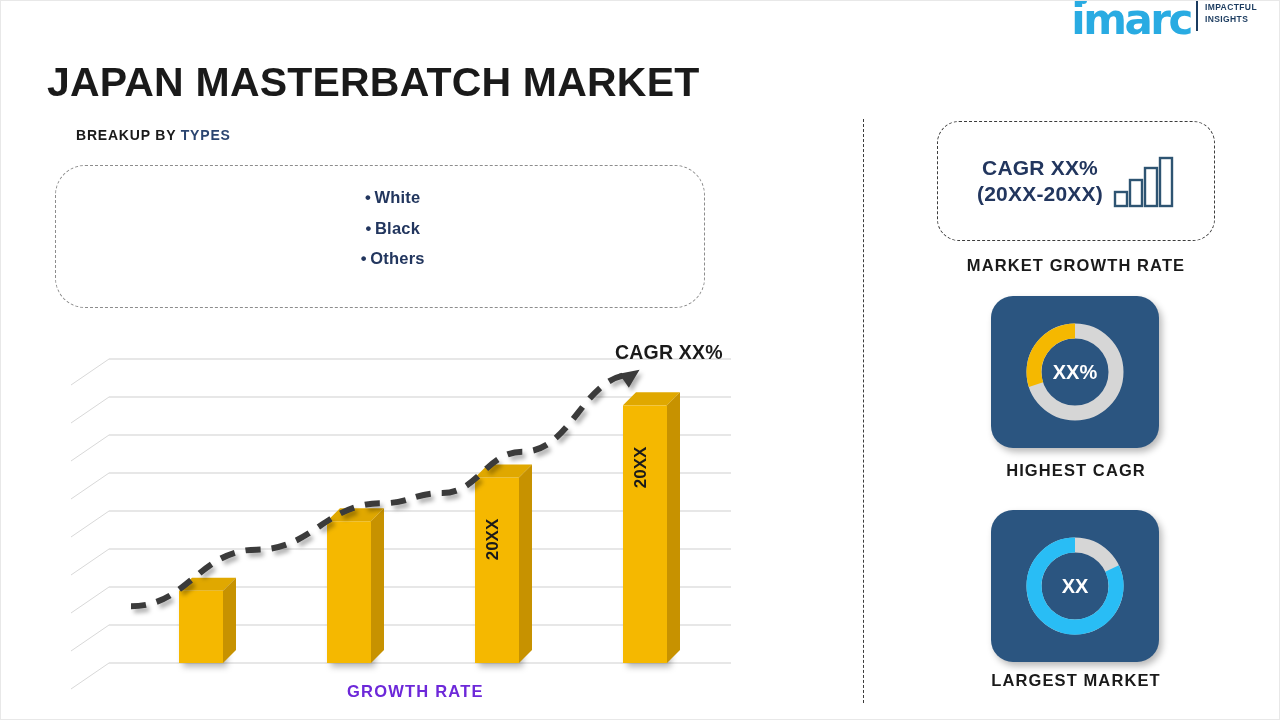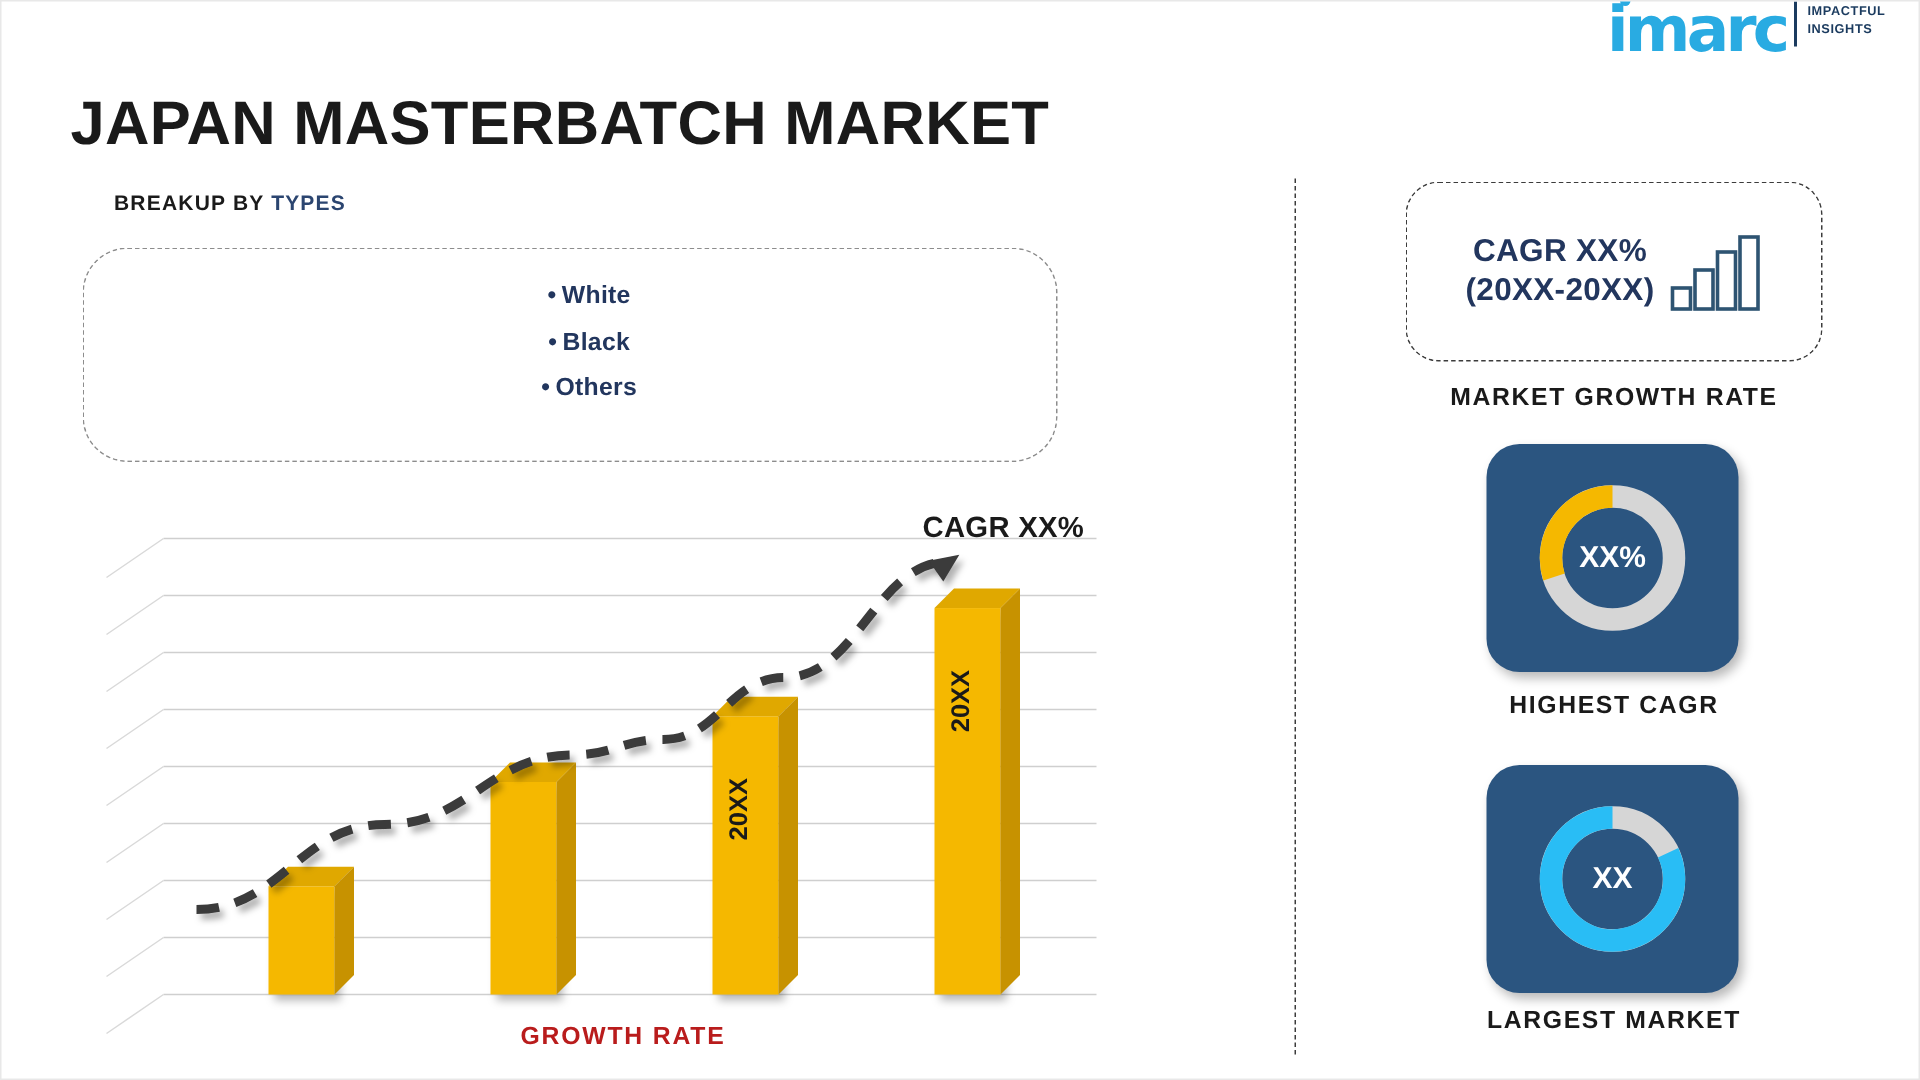--- a/index.html
+++ b/index.html
@@ -36,21 +36,21 @@
                letter-spacing:.2px; }
   .type-item .bul { display:inline-block; width:13px; }
 
   
   #chart { position:absolute; left:60px; top:330px; width:690px; height:360px; }
   #chart svg { width:100%; height:100%; overflow:visible; }
 
   #cagr-callout { position:absolute; left:614px; top:340px; font-size:19.5px;
                   font-weight:700; color:#1a1a1a; letter-spacing:.2px; }
   #growth-rate-label { position:absolute; left:346px; top:681px; font-size:16.5px;
-                       font-weight:700; color:#b91c1c; letter-spacing:1.2px; }
+                       font-weight:700; color:#6d28d9; letter-spacing:1.2px; }
 
   
   #divider { position:absolute; left:862px; top:118px; width:0; height:584px;
              border-left:1.2px dashed #3c3c3c; }
 
   
   #cagr-card { position:absolute; left:936px; top:120px; width:278px; height:120px;
                border:1.5px dashed #3c3c3c; border-radius:22px;
                display:flex; align-items:center; justify-content:center; }
   #cagr-card .txt { font-size:21px; font-weight:700; color:#22365E; line-height:1.22;

